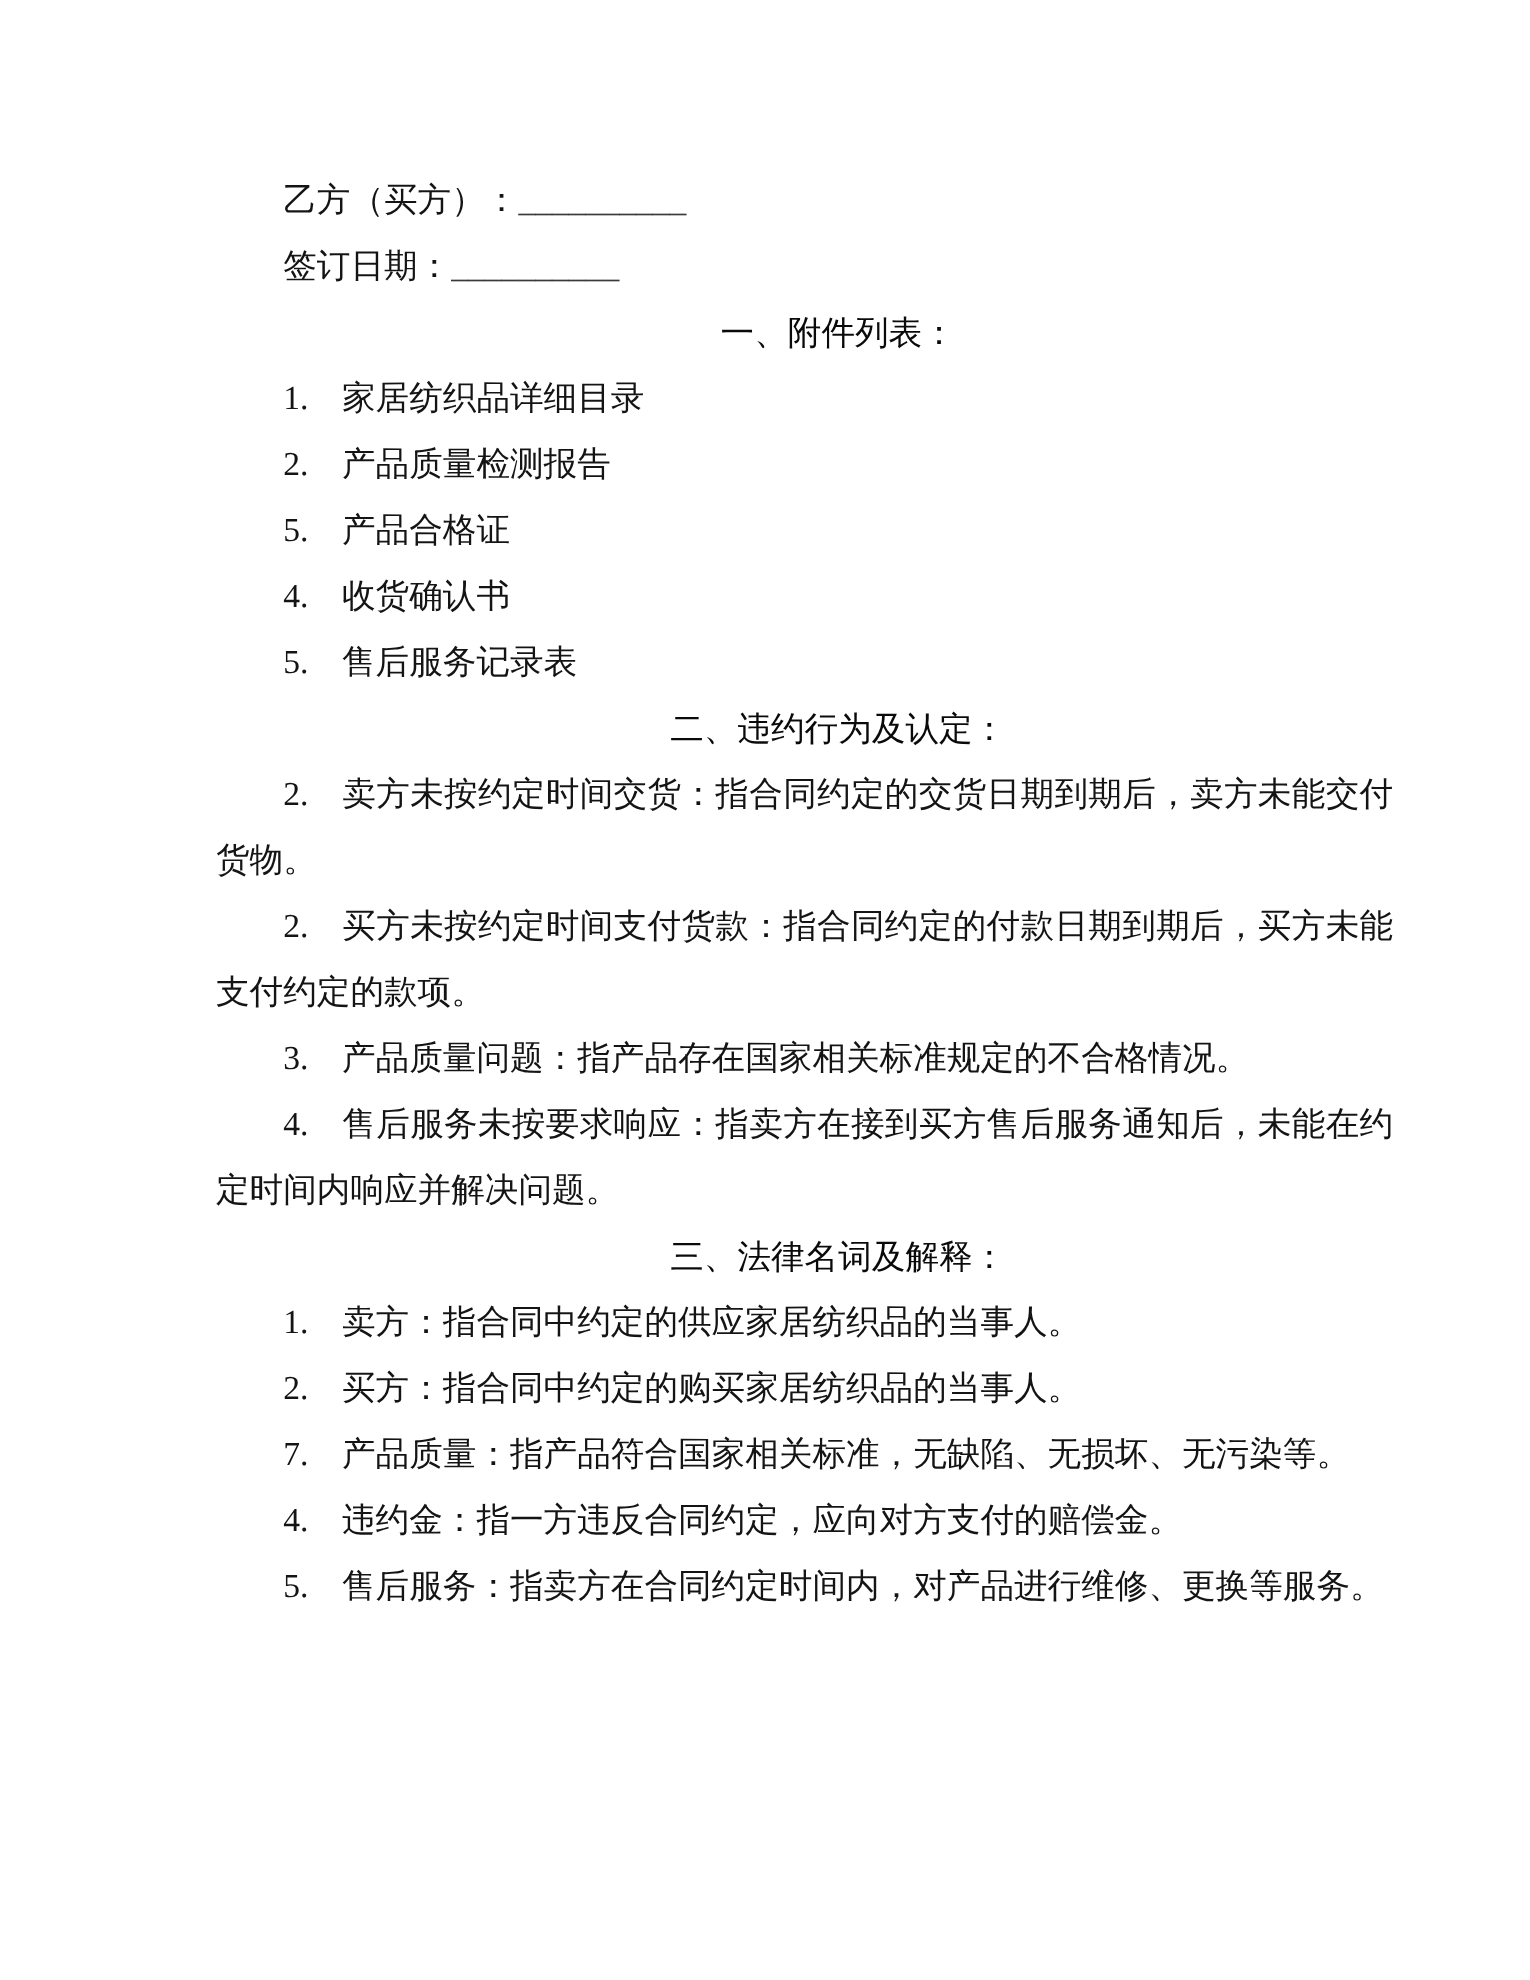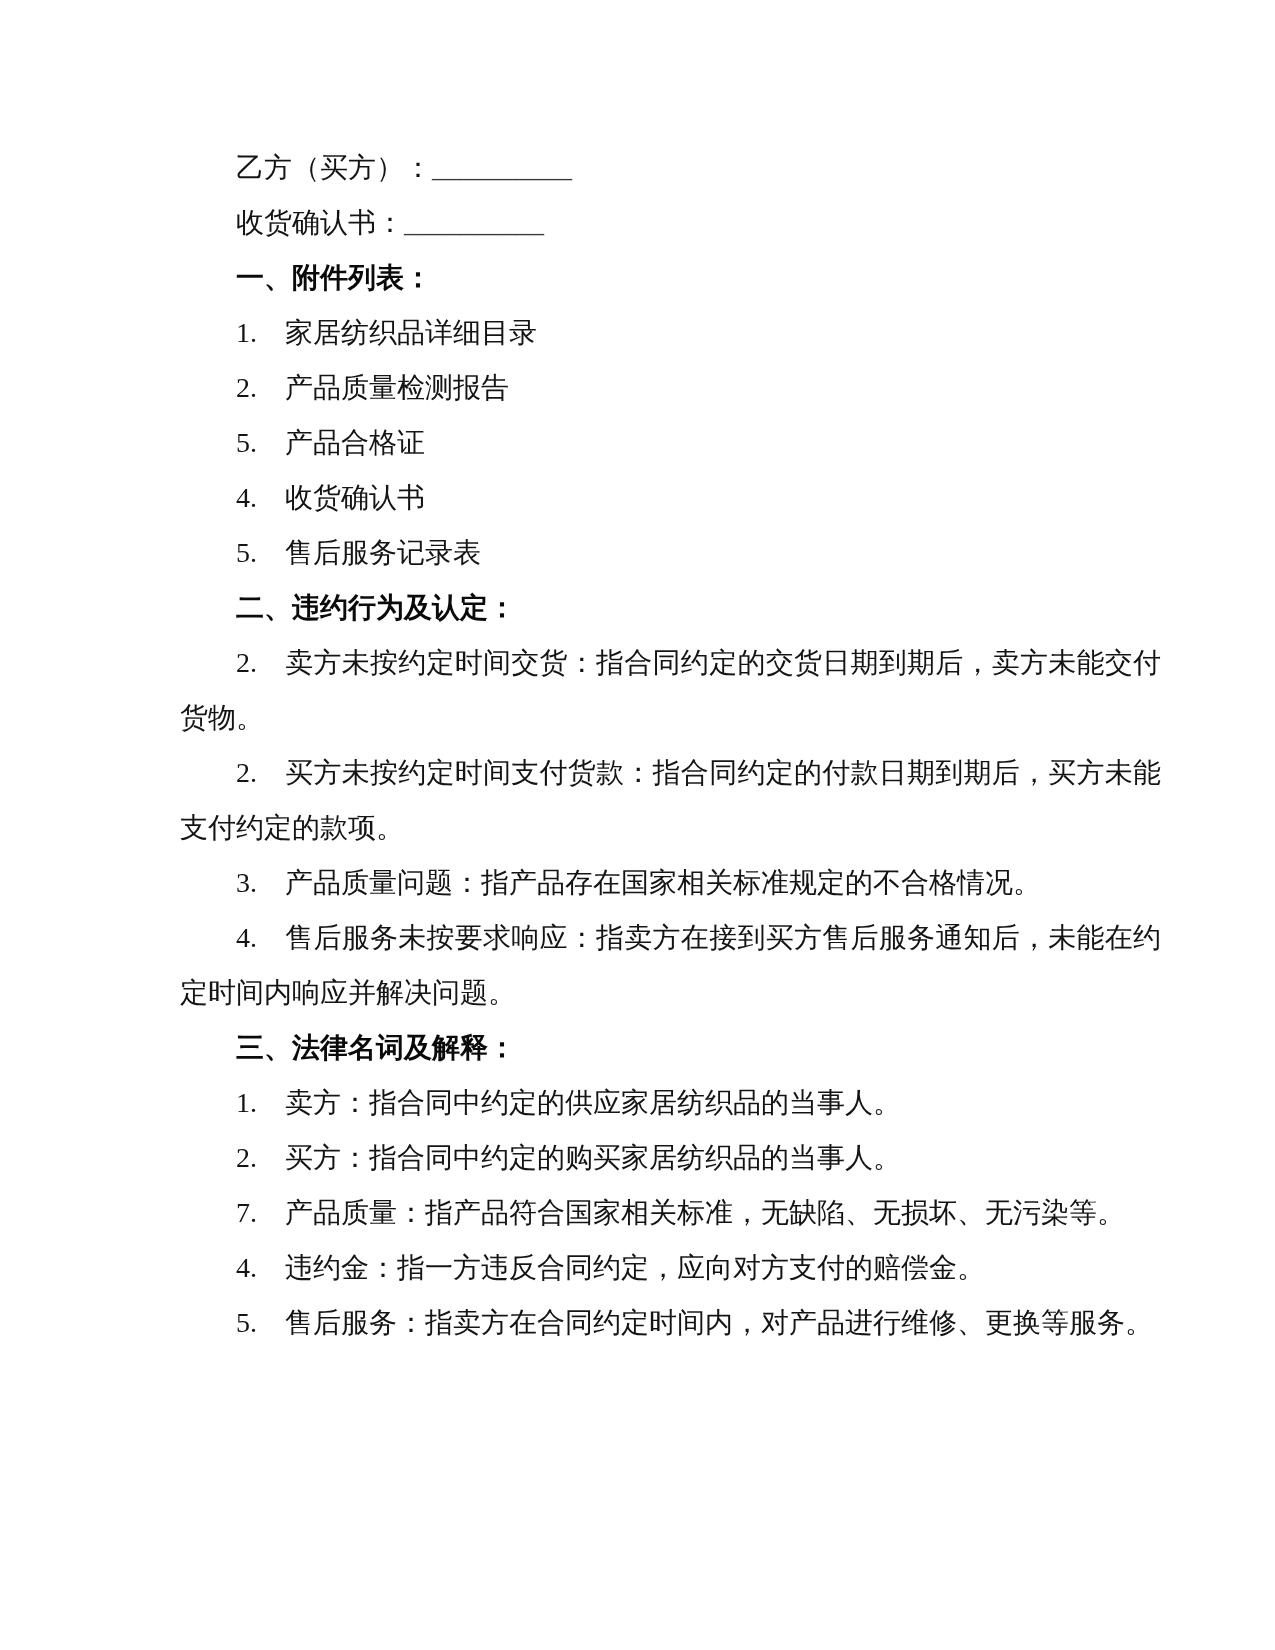--- a/index.html
+++ b/index.html
@@ -21,38 +21,38 @@
     overflow: hidden;
   }
   .para {
     margin: 0;
     text-indent: 56px;
     text-align: justify;
     word-break: break-all;
   }
   .heading {
     font-family: "Liberation Sans", "DejaVu Sans", sans-serif;
-    font-weight: bold;
+    font-weight: normal;
     color: #0a0a0a;
-    text-align: left;
+    text-align: center;
   }
   .blank {
     letter-spacing: 0;
     white-space: nowrap;
     color: #3a3a3a;
   }
 </style>
 </head>
 <body>
 
 <div class="page">
 
   <p class="para"><span>乙方（买方）：</span><span class="blank">__________</span></p>
 
-  <p class="para"><span>收货确认书：</span><span class="blank">__________</span></p>
+  <p class="para"><span>签订日期：</span><span class="blank">__________</span></p>
 
   <p class="para heading">一、附件列表：</p>
 
   <p class="para">1. 家居纺织品详细目录</p>
   <p class="para">2. 产品质量检测报告</p>
   <p class="para">5. 产品合格证</p>
   <p class="para">4. 收货确认书</p>
   <p class="para">5. 售后服务记录表</p>
 
   <p class="para heading">二、违约行为及认定：</p>

